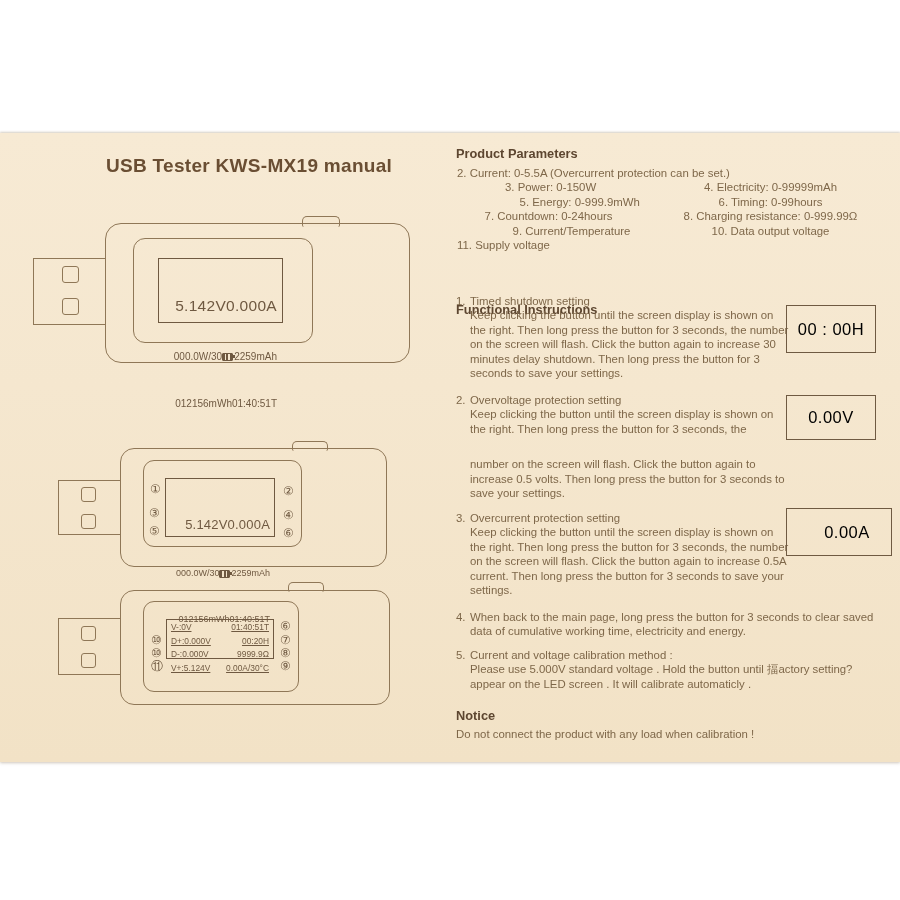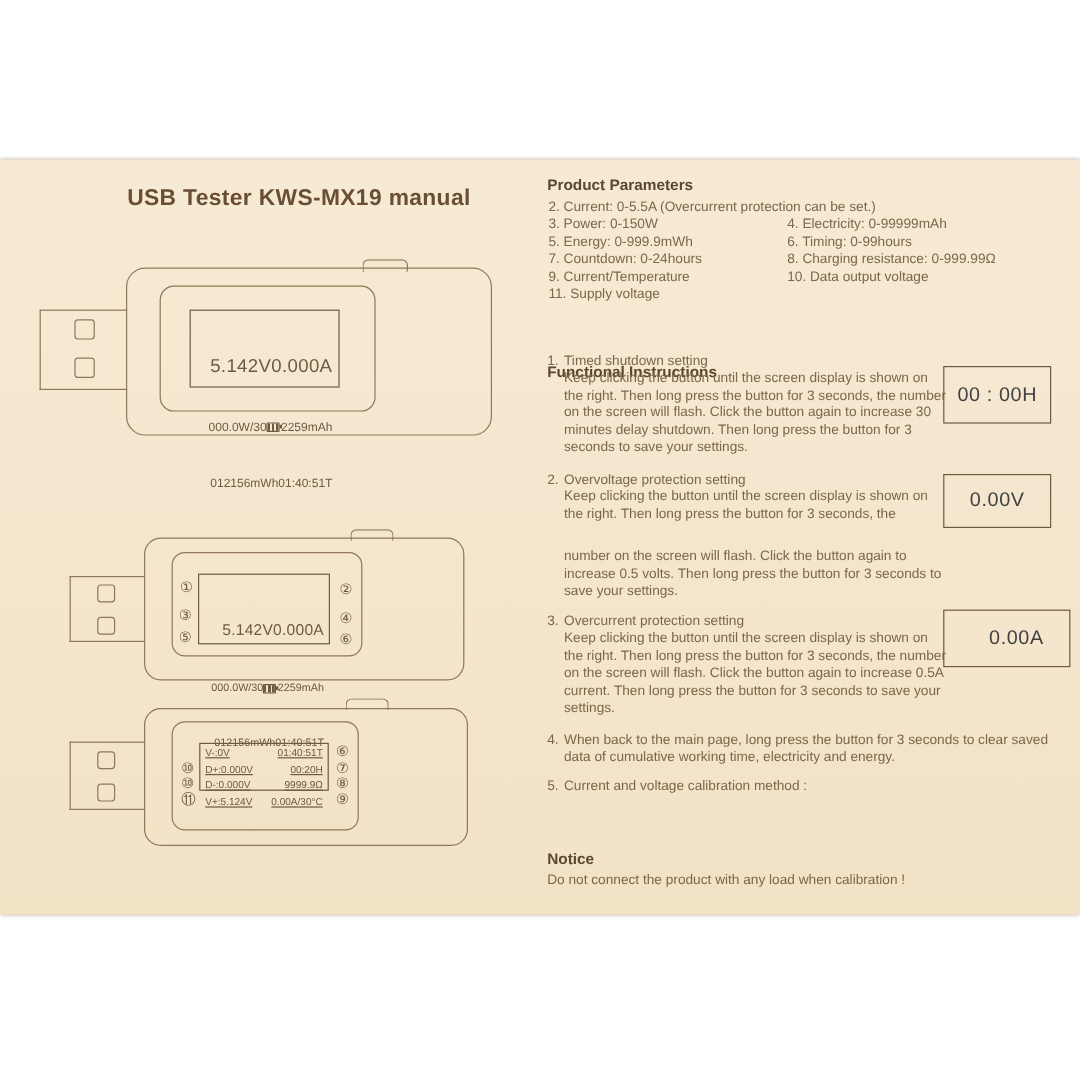--- a/index.html
+++ b/index.html
@@ -45,30 +45,30 @@
     display:inline-block;width:9px;height:6px;border:1px solid currentColor;border-radius:1px;
     position:relative;margin-right:1px;vertical-align:middle;
     background:repeating-linear-gradient(90deg,currentColor 0 2px,transparent 2px 3.5px);
   }
   .battery::after{
     content:"";position:absolute;right:-3px;top:1px;width:2px;height:3px;background:currentColor;
   }
   
   .h2{font-size:12.8px;font-weight:bold;color:var(--ink-dark);}
   .bodytext{font-size:11.4px;line-height:14.4px;color:var(--ink);}
-  .pp-row{display:flex;}
+  .pp-row{display:flex;justify-content:center;}
   .pp-left{width:199px;flex:none;}
   .fi-item{position:absolute;}
   .fi-head{position:relative;padding-left:14px;}
   .fi-num{position:absolute;left:0;top:0;}
   .fi-body{margin-left:14px;}
   .disp-box{
     position:absolute;left:786px;width:88px;border:1.5px solid #6f5a42;
     display:flex;align-items:center;justify-content:center;
-    font-size:16.5px;color:#404040;letter-spacing:.5px;background:transparent;
+    font-size:16.5px;color:#000000;letter-spacing:.5px;background:transparent;
   }
 </style>
 </head>
 <body>
 
 <div class="paper abs"></div>
 
 <div class="abs page-title">USB Tester KWS-MX19 manual</div>
 
 <div class="abs dev-tab" style="left:302px;top:216px;width:36px;height:10px;"></div>
@@ -215,16 +215,17 @@
     <span class="fi-num">4.</span>
     <span>When back to the main page, long press the button for 3 seconds to clear saved data of cumulative working time, electricity and energy.</span>
   </div>
 </div>
 
 <div class="fi-item bodytext" style="left:456px;top:648px;width:430px;">
   <div class="fi-head">
     <span class="fi-num">5.</span>
     <span>Current and voltage calibration method :</span>
   </div>
+  <div class="fi-body">Please use 5.000V standard voltage . Hold the button until 揊actory  setting? appear on the LED screen . It will calibrate automaticly .</div>
 </div>
 
 <div class="abs h2" style="left:456px;top:708px;">Notice</div>
 <div class="abs bodytext" style="left:456px;top:727px;width:430px;">Do not connect the product with any load when calibration !</div>
 
 </body></html>

